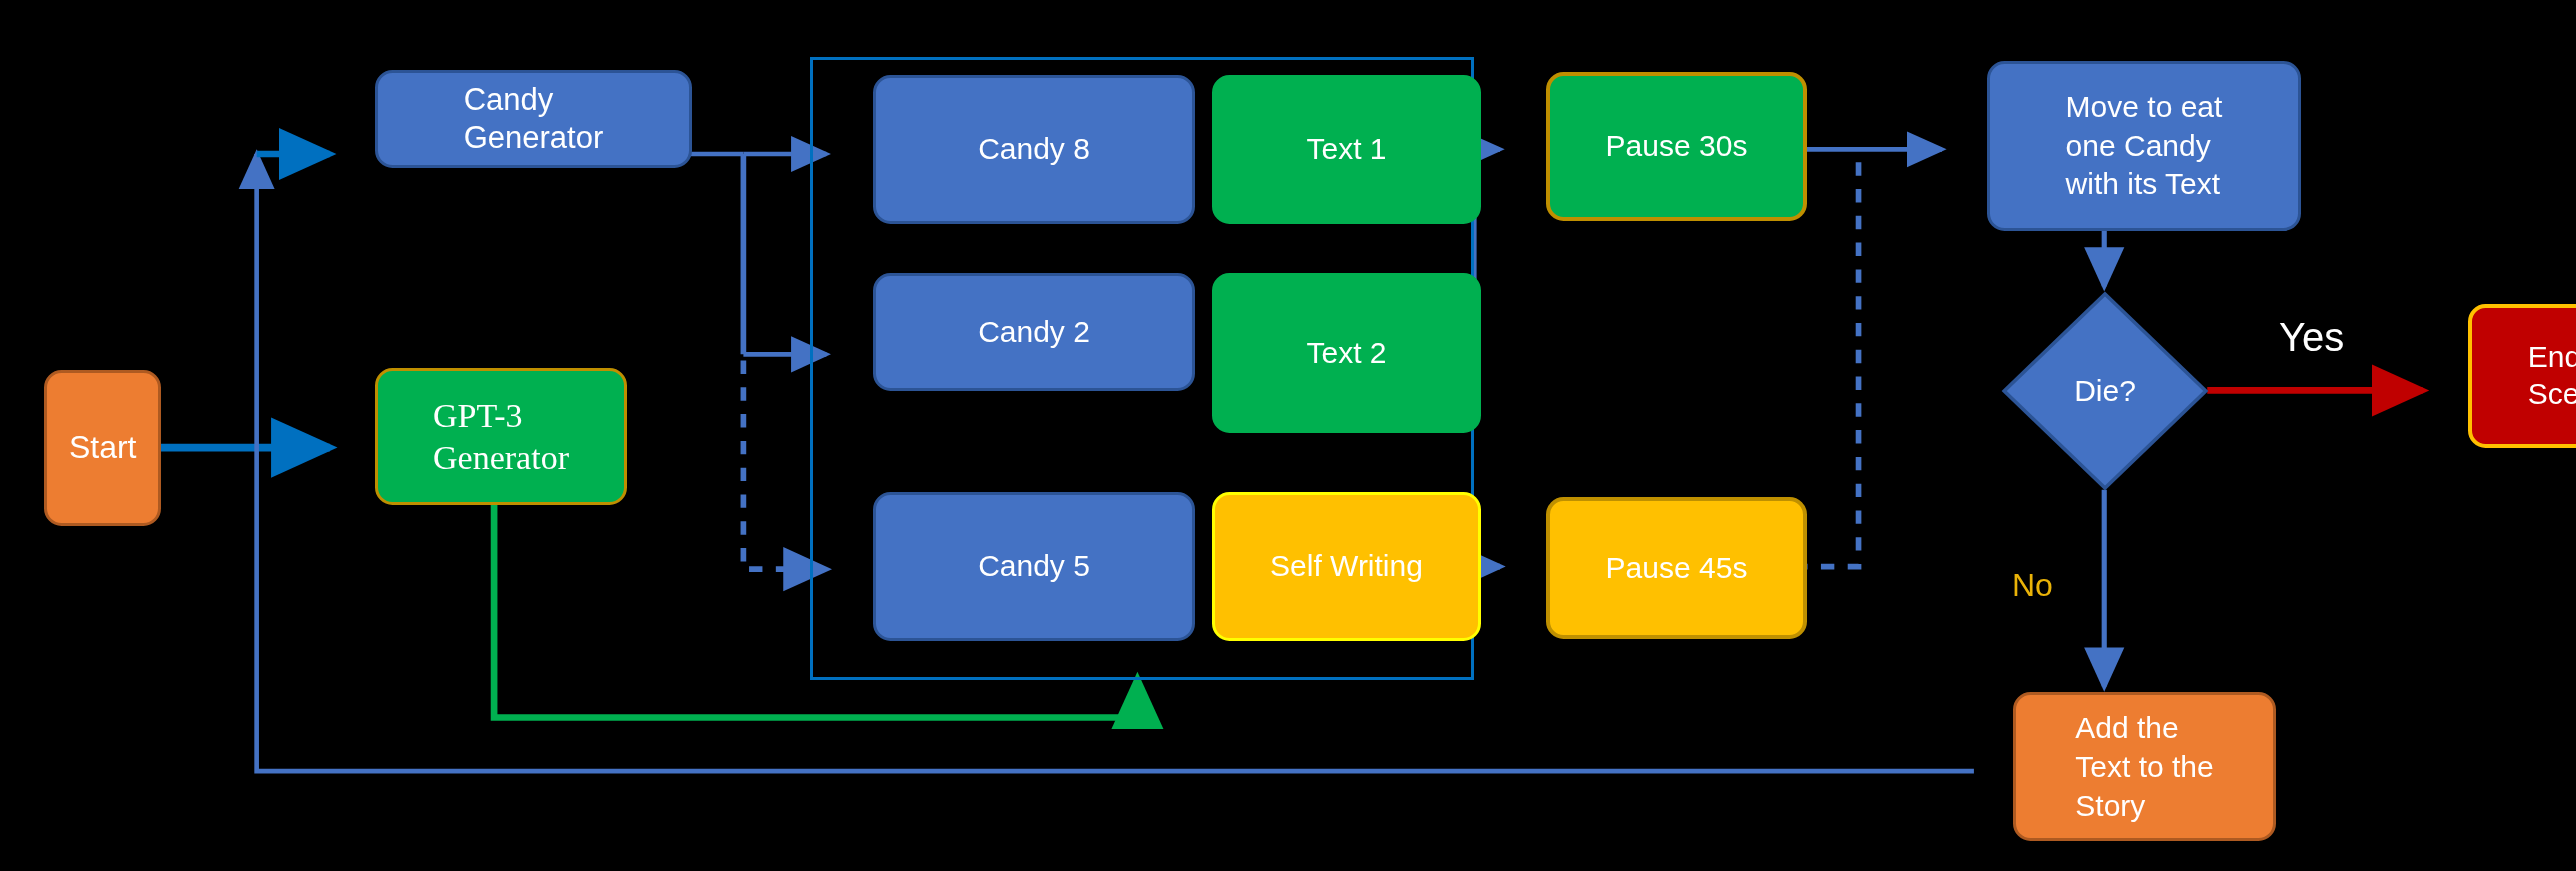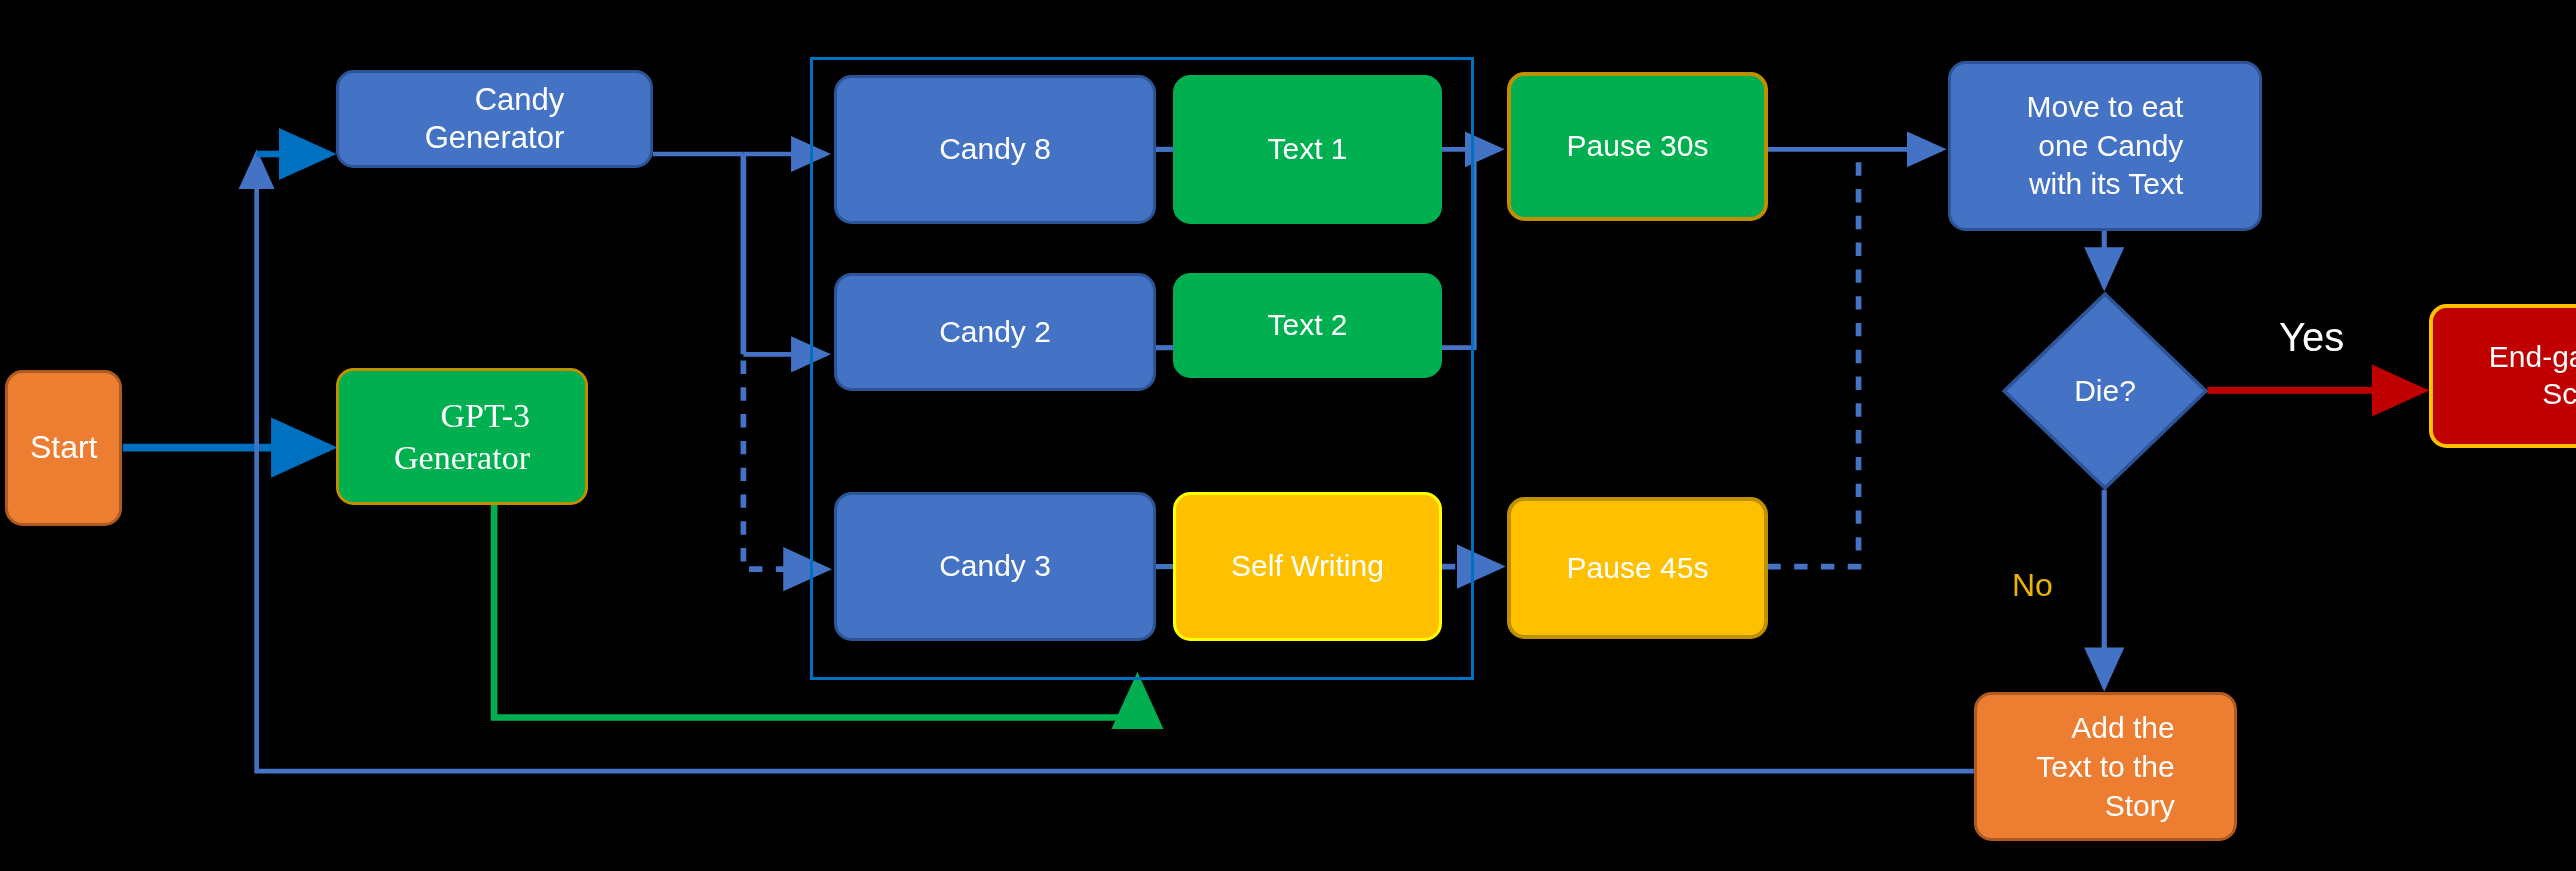--- a/index.html
+++ b/index.html
@@ -19,26 +19,27 @@
     inset: 0;
     width: 2690px;
     height: 871px;
   }
   .node {
     position: absolute;
     box-sizing: border-box;
     display: flex;
     align-items: center;
     justify-content: center;
-    text-align: right;
+    text-align: left;
     color: #ffffff;
     line-height: 1.22;
     z-index: 5;
     white-space: pre-line;
     padding: 2.1px 5.2px;
+    margin-left: 39px;
   }
   .rbox {
     border-radius: 17.5px;
   }
   .edge-label {
     position: absolute;
     z-index: 7;
     font-weight: 400;
     white-space: nowrap;
   }
@@ -166,26 +167,26 @@
   </div>
 
   <div class="node rbox" style="left:1173px;top:75px;width:269px;height:149px;background:#00b050;border:2.1px solid #00b050;font-size:30px;">
     <span>Text 1</span>
   </div>
 
   <div class="node rbox" style="left:834px;top:273px;width:322px;height:118px;background:#4472c4;border:3.1px solid #2c5496;font-size:30px;">
     <span>Candy 2</span>
   </div>
 
-  <div class="node rbox" style="left:1173px;top:273px;width:269px;height:105px;background:#00b050;border:2.1px solid #00b050;font-size:30px;">
+  <div class="node rbox" style="left:1173px;top:273px;width:269px;height:160px;background:#00b050;border:2.1px solid #00b050;font-size:30px;">
     <span>Text 2</span>
   </div>
 
   <div class="node rbox" style="left:834px;top:492px;width:322px;height:149px;background:#4472c4;border:3.1px solid #2c5496;font-size:30px;">
-    <span>Candy 3</span>
+    <span>Candy 5</span>
   </div>
 
   <div class="node rbox" style="left:1173px;top:492px;width:269px;height:149px;background:#ffc000;border:3.6px solid #ffff00;font-size:30px;">
     <span>Self Writing</span>
   </div>
 
   <div class="node rbox" style="left:1507px;top:72px;width:261px;height:149px;background:#00b050;border:4.1px solid #bf8f00;font-size:30px;">
     <span>Pause 30s</span>
   </div>
 

